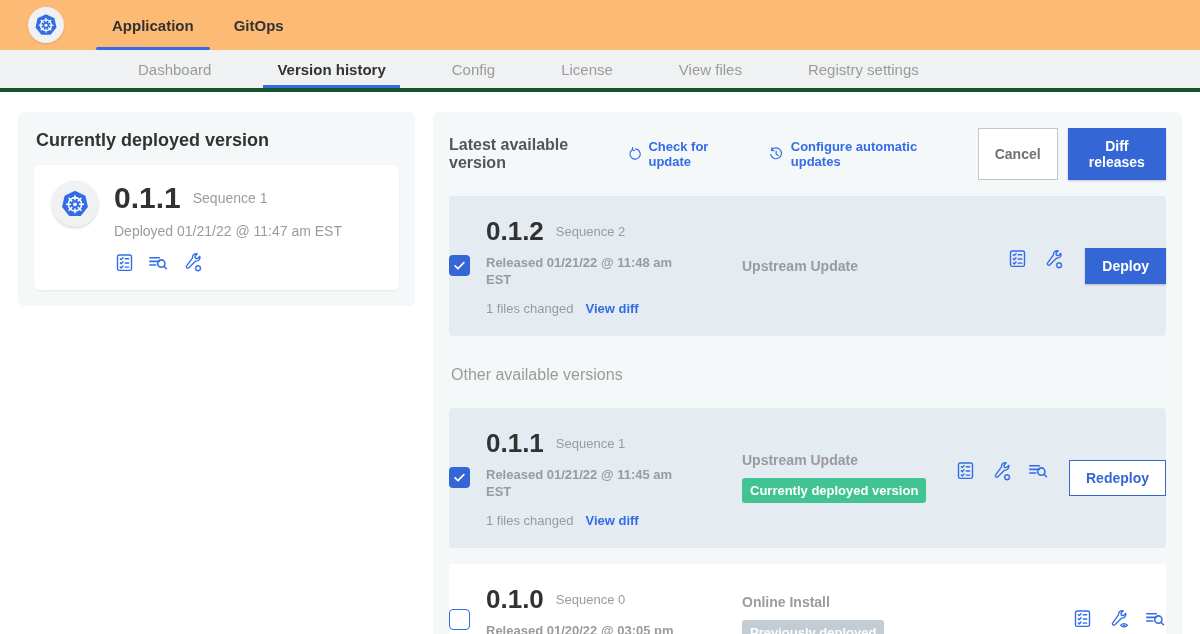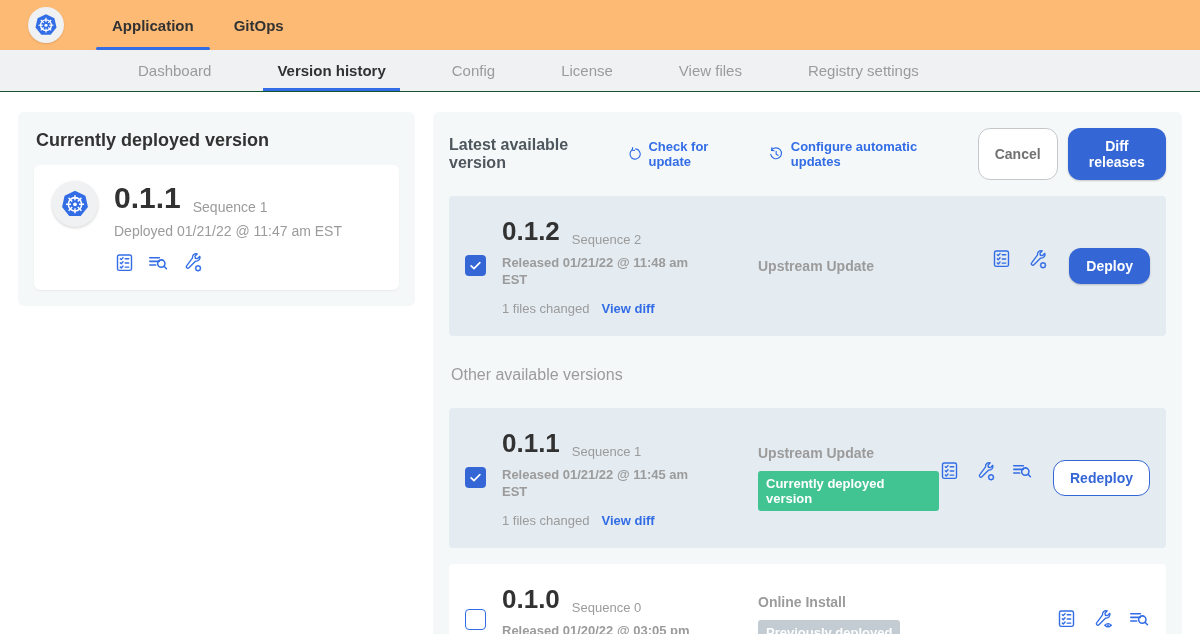--- a/index.html
+++ b/index.html
@@ -13,57 +13,57 @@
   .top-tab { position:relative; height:50px; display:flex; align-items:center; padding:0 20px;
     font-size:15px; font-weight:700; color:#323232; cursor:pointer; }
   .top-tab.active::after { content:""; position:absolute; left:4px; right:4px; bottom:0;
     height:3px; background:#326de6; border-radius:2px; }
   .topnav-right { margin-left:auto; display:flex; align-items:center; gap:22px; }
   .pill-btn { border:1px solid #326de6; color:#326de6; background:#fff; border-radius:17px;
     padding:8px 18px; font-size:14px; font-weight:700; cursor:pointer; }
   .logout { font-size:15px; color:#323232; cursor:pointer; }
 
   
-  .subnav { height:42px; background:#eff1f3; border-bottom:1px solid #14532d;
+  .subnav { height:42px; background:#eff1f3; border-bottom:4px solid #14532d;
     display:flex; align-items:stretch; padding-left:138px; gap:66px; }
   .sub-item { position:relative; display:flex; align-items:center; font-size:15px;
     color:#9b9b9b; cursor:pointer; }
   .sub-item.active { color:#323232; font-weight:700; }
   .sub-item.active::after { content:""; position:absolute; left:-14px; right:-14px; bottom:0;
     height:3px; background:#326de6; }
 
   
   .main { display:flex; padding:20px 18px 0 18px; gap:18px; align-items:flex-start; }
   .panel { background:#f5f8f9; border-radius:6px; }
   .left-panel { width:397px; padding:16px; }
   .left-panel h2 { font-size:18px; font-weight:700; color:#323232; margin:2px 0 14px 2px; }
   .deployed-card { background:#fff; border-radius:6px; box-shadow:0 1px 2px rgba(0,0,0,.06);
     padding:16px 18px; display:flex; gap:16px; }
   .k8s-big { width:46px; height:46px; border-radius:50%; background:#f0f1f2; display:flex;
     align-items:center; justify-content:center; box-shadow:0 1px 3px rgba(0,0,0,.18); flex:0 0 46px; }
   .dep-info { display:flex; flex-direction:column; }
-  .ver-line { display:flex; align-items:flex-end; gap:12px; }
+  .ver-line { display:flex; align-items:center; gap:12px; }
   .ver-big { font-size:30px; font-weight:700; color:#323232; }
   .seq { font-size:14px; color:#9b9b9b; }
   .dep-date { font-size:14px; color:#9b9b9b; margin-top:8px; }
   .icon-row { display:flex; gap:12px; margin-top:12px; align-items:center; }
   .icon-row svg, .row-icons svg { display:block; cursor:pointer; }
 
   .right-panel { flex:1; padding:16px; }
   .rp-header { display:flex; align-items:center; margin-bottom:16px; }
   .rp-title { font-size:16px; font-weight:700; color:#4f575e; margin-right:14px; }
   .link { display:flex; align-items:center; gap:6px; color:#326de6; font-size:13px;
     font-weight:700; cursor:pointer; margin-right:24px; }
   .rp-actions { margin-left:auto; display:flex; gap:10px; }
-  .btn { border-radius:12px; font-size:14px; font-weight:700; padding:9px 16px; cursor:pointer; border:1px solid transparent; }
+  .btn { border-radius:0; font-size:14px; font-weight:700; padding:9px 16px; cursor:pointer; border:1px solid transparent; }
   .btn-cancel { background:#fff; border-color:#c4c8cb; color:#717171; }
   .btn-primary { background:#3566d6; color:#fff; box-shadow:0 1px 2px rgba(0,0,0,.2); }
   .btn-outline { background:#fff; border-color:#3566d6; color:#3566d6; }
 
-  .vrow { border-radius:4px; display:flex; align-items:center; padding:20px 16px; }
+  .vrow { border-radius:4px; display:flex; align-items:center; padding:20px 0; }
   .vrow.selected { background:#e4ebf1; }
   .vrow.plain { background:#fff; }
   .chk { width:21px; height:21px; border-radius:4px; flex:0 0 21px; margin:0 16px 0 0;
     display:flex; align-items:center; justify-content:center; cursor:pointer; }
   .chk.checked { background:#3566d6; }
   .chk.unchecked { background:#fff; border:1px solid #326de6; }
   .vcol { width:220px; flex:0 0 220px; }
   .vcol .ver-line .ver { font-size:26px; font-weight:700; color:#323232; }
   .vcol .seq { font-size:13px; }
   .released { font-size:13px; font-weight:600; color:#9b9b9b; margin-top:8px; width:190px; line-height:1.3; }

